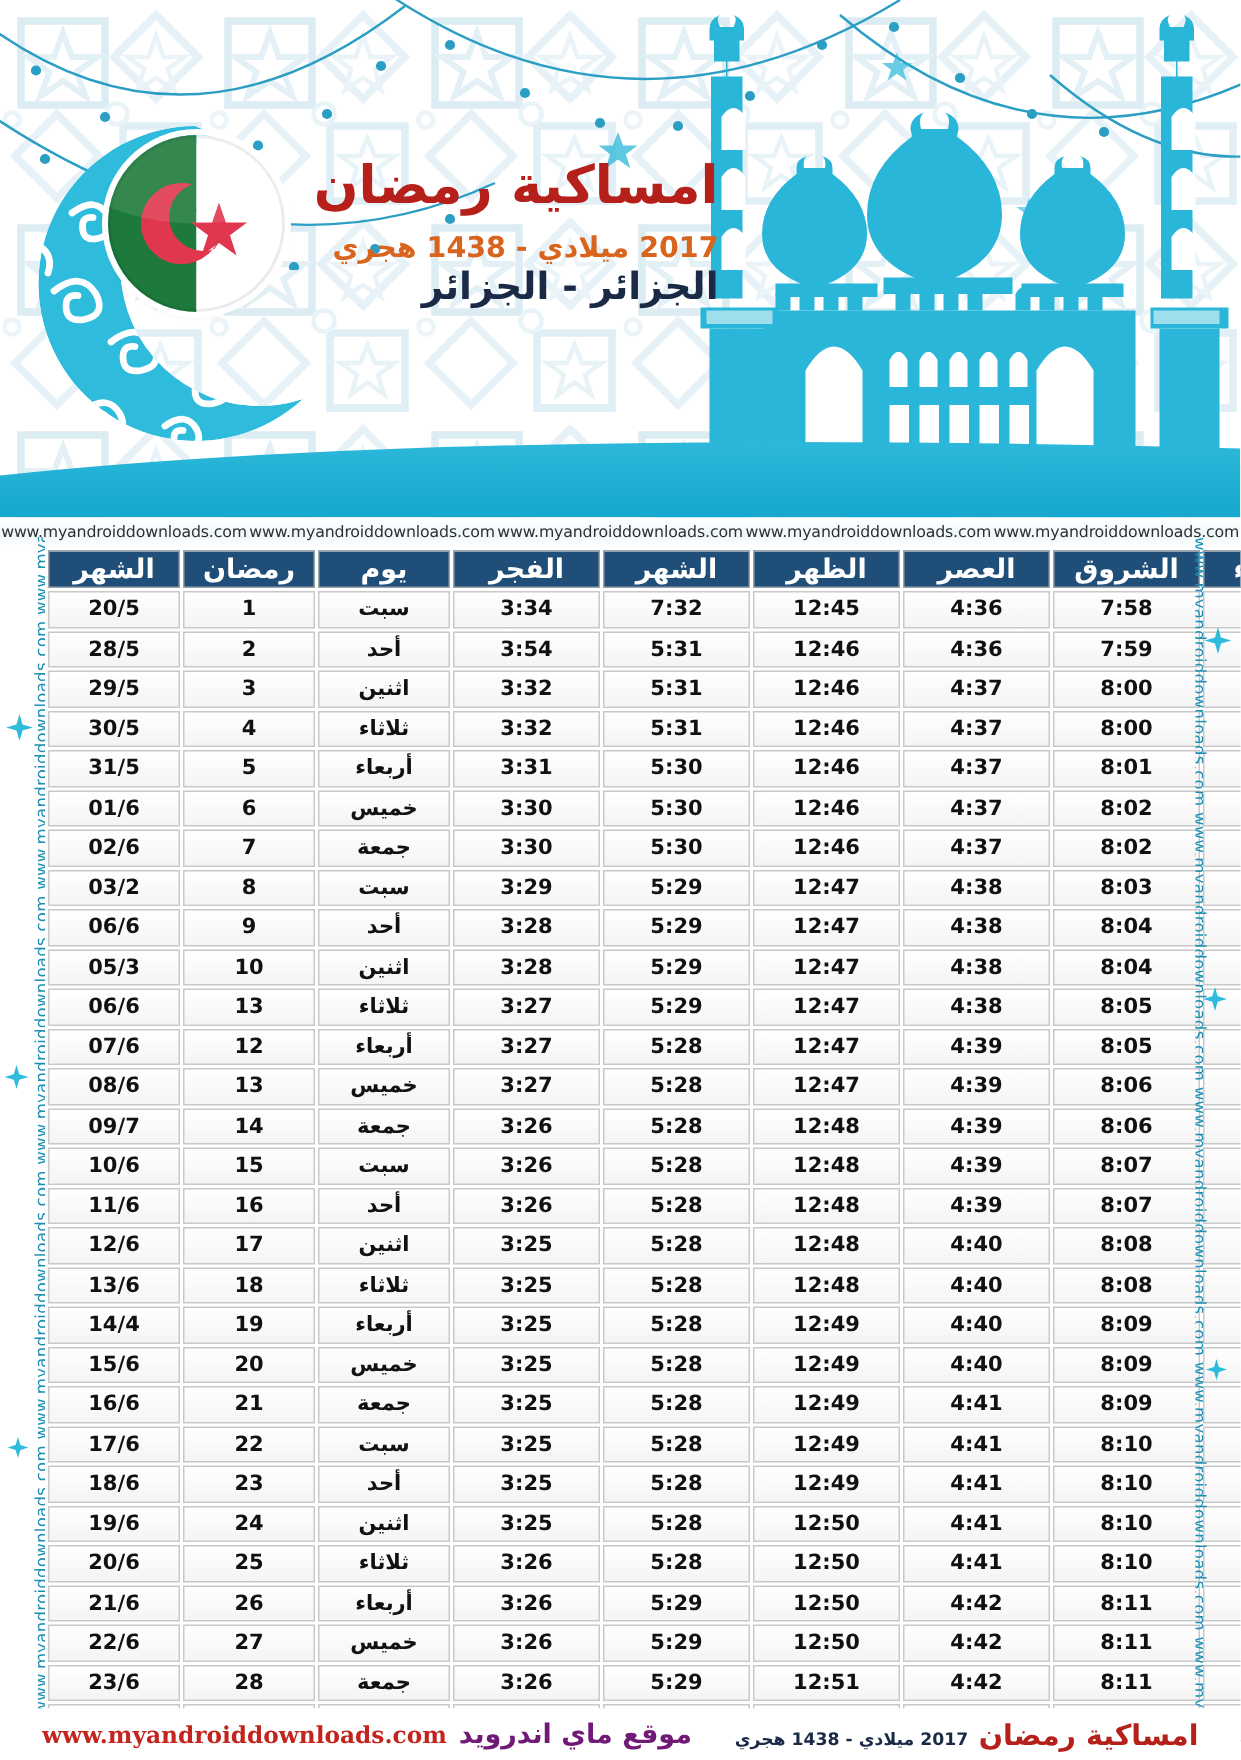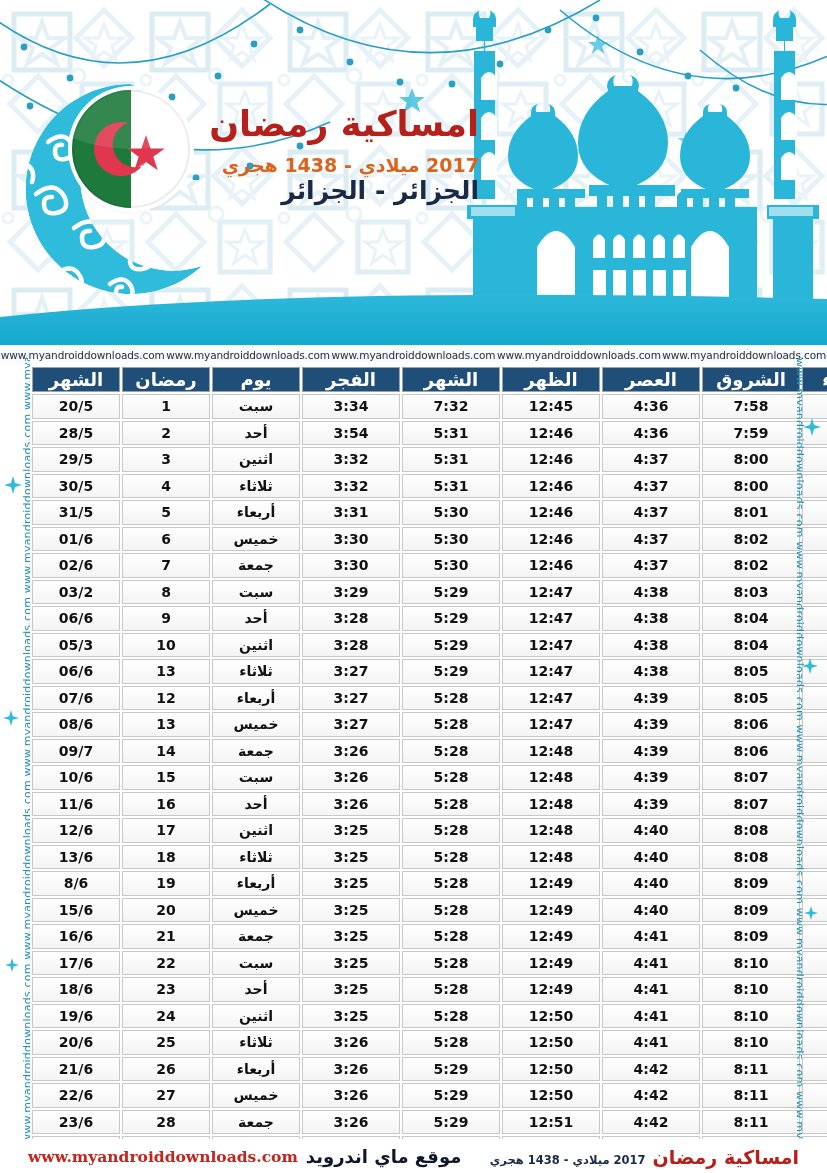--- a/index.html
+++ b/index.html
@@ -227,21 +227,21 @@
   .footer-url {
     font-family: "DejaVu Serif", serif;
     font-size: 15.5px;
     font-weight: bold;
     color: #C3241D;
   }
   .footer-ar {
     font-family: "DejaVu Sans", sans-serif;
     font-size: 18px;
     font-weight: bold;
-    color: #0f172a;
+    color: #701a75;
     direction: rtl;
   }
   .footer-right {
     margin-right: 28px;
     margin-left: auto;
     direction: rtl;
     display: flex;
     align-items: baseline;
     gap: 7px;
   }
@@ -711,21 +711,21 @@
         </tr>
         <tr>
           <td>9:56</td>
           <td>8:09</td>
           <td>4:40</td>
           <td>12:49</td>
           <td>5:28</td>
           <td>3:25</td>
           <td class="c-day">أربعاء</td>
           <td class="c-ramadan">19</td>
-          <td class="c-month">8/6</td>
+          <td class="c-month">14/4</td>
         </tr>
         <tr>
           <td>9:57</td>
           <td>8:09</td>
           <td>4:40</td>
           <td>12:49</td>
           <td>5:28</td>
           <td>3:25</td>
           <td class="c-day">خميس</td>
           <td class="c-ramadan">20</td>

